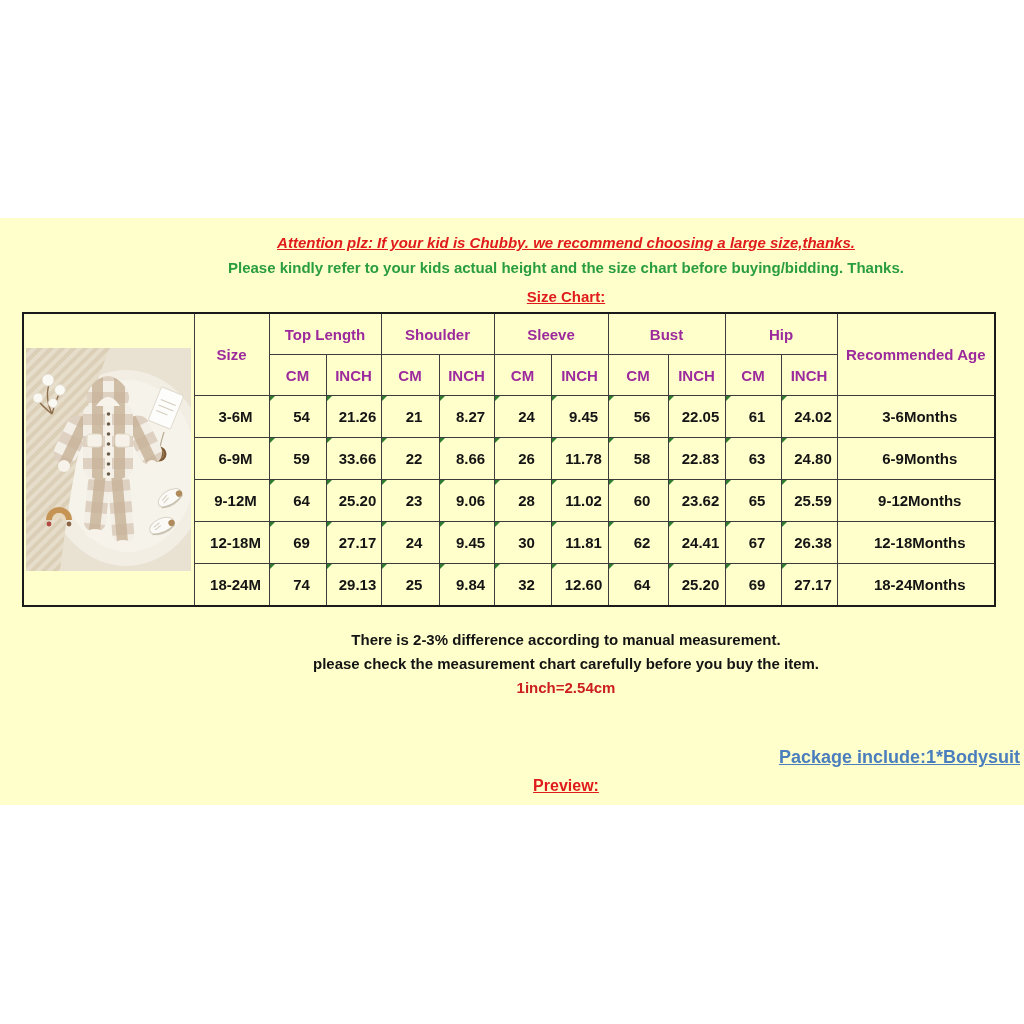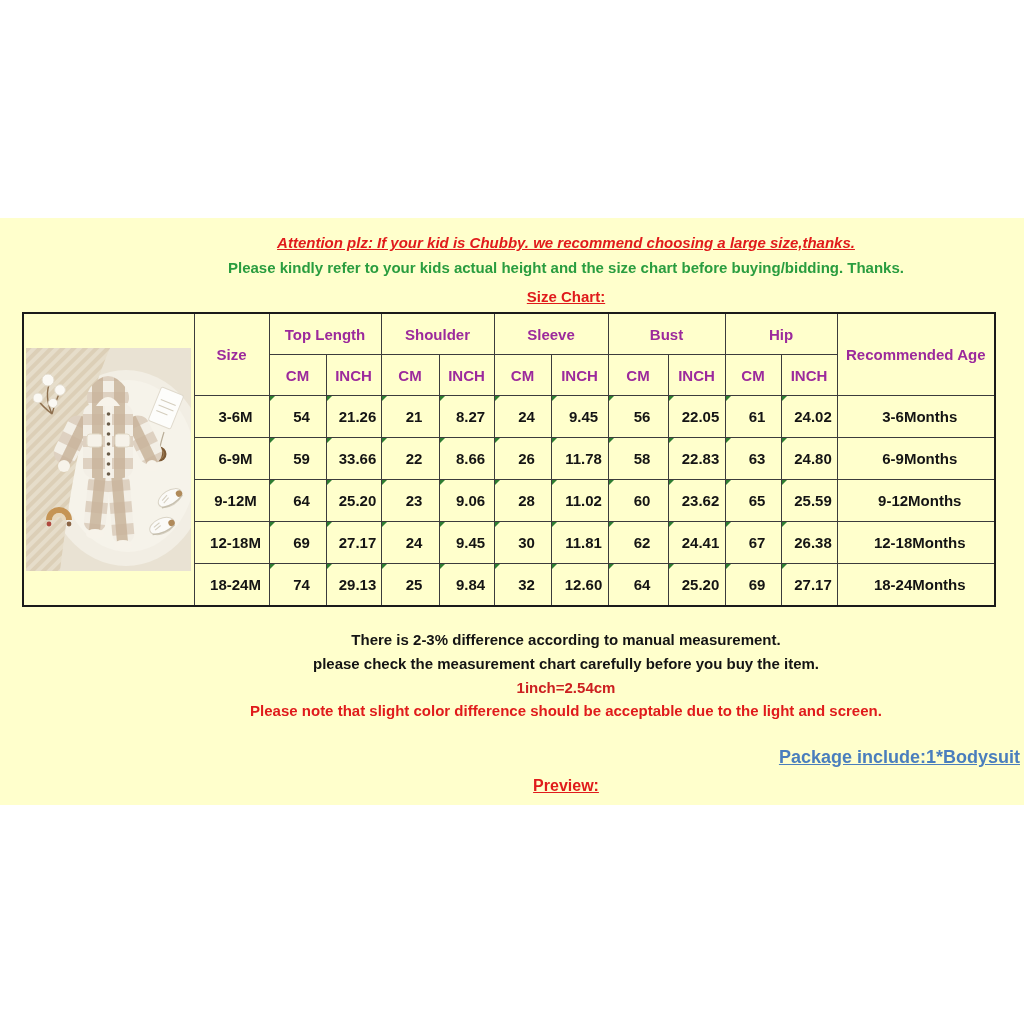--- a/index.html
+++ b/index.html
@@ -255,18 +255,17 @@
       <td class="num">69</td>
       <td class="num">27.17</td>
       <td>18-24Months</td>
     </tr>
   </tbody>
     </table>
 
   <div class="line f1">There is 2-3% difference according to manual measurement.</div>
   <div class="line f2">please check the measurement chart carefully before you buy the item.</div>
   <div class="line f3">1inch=2.54cm</div>
-  <div class="line f4">Please note that slight color difference should be acceptable due to the light and screen.</div>
 
   <div class="line package">Package include:1*Bodysuit</div>
   <div class="line preview">Preview:</div>
 
 </div>
 
 </body></html>

